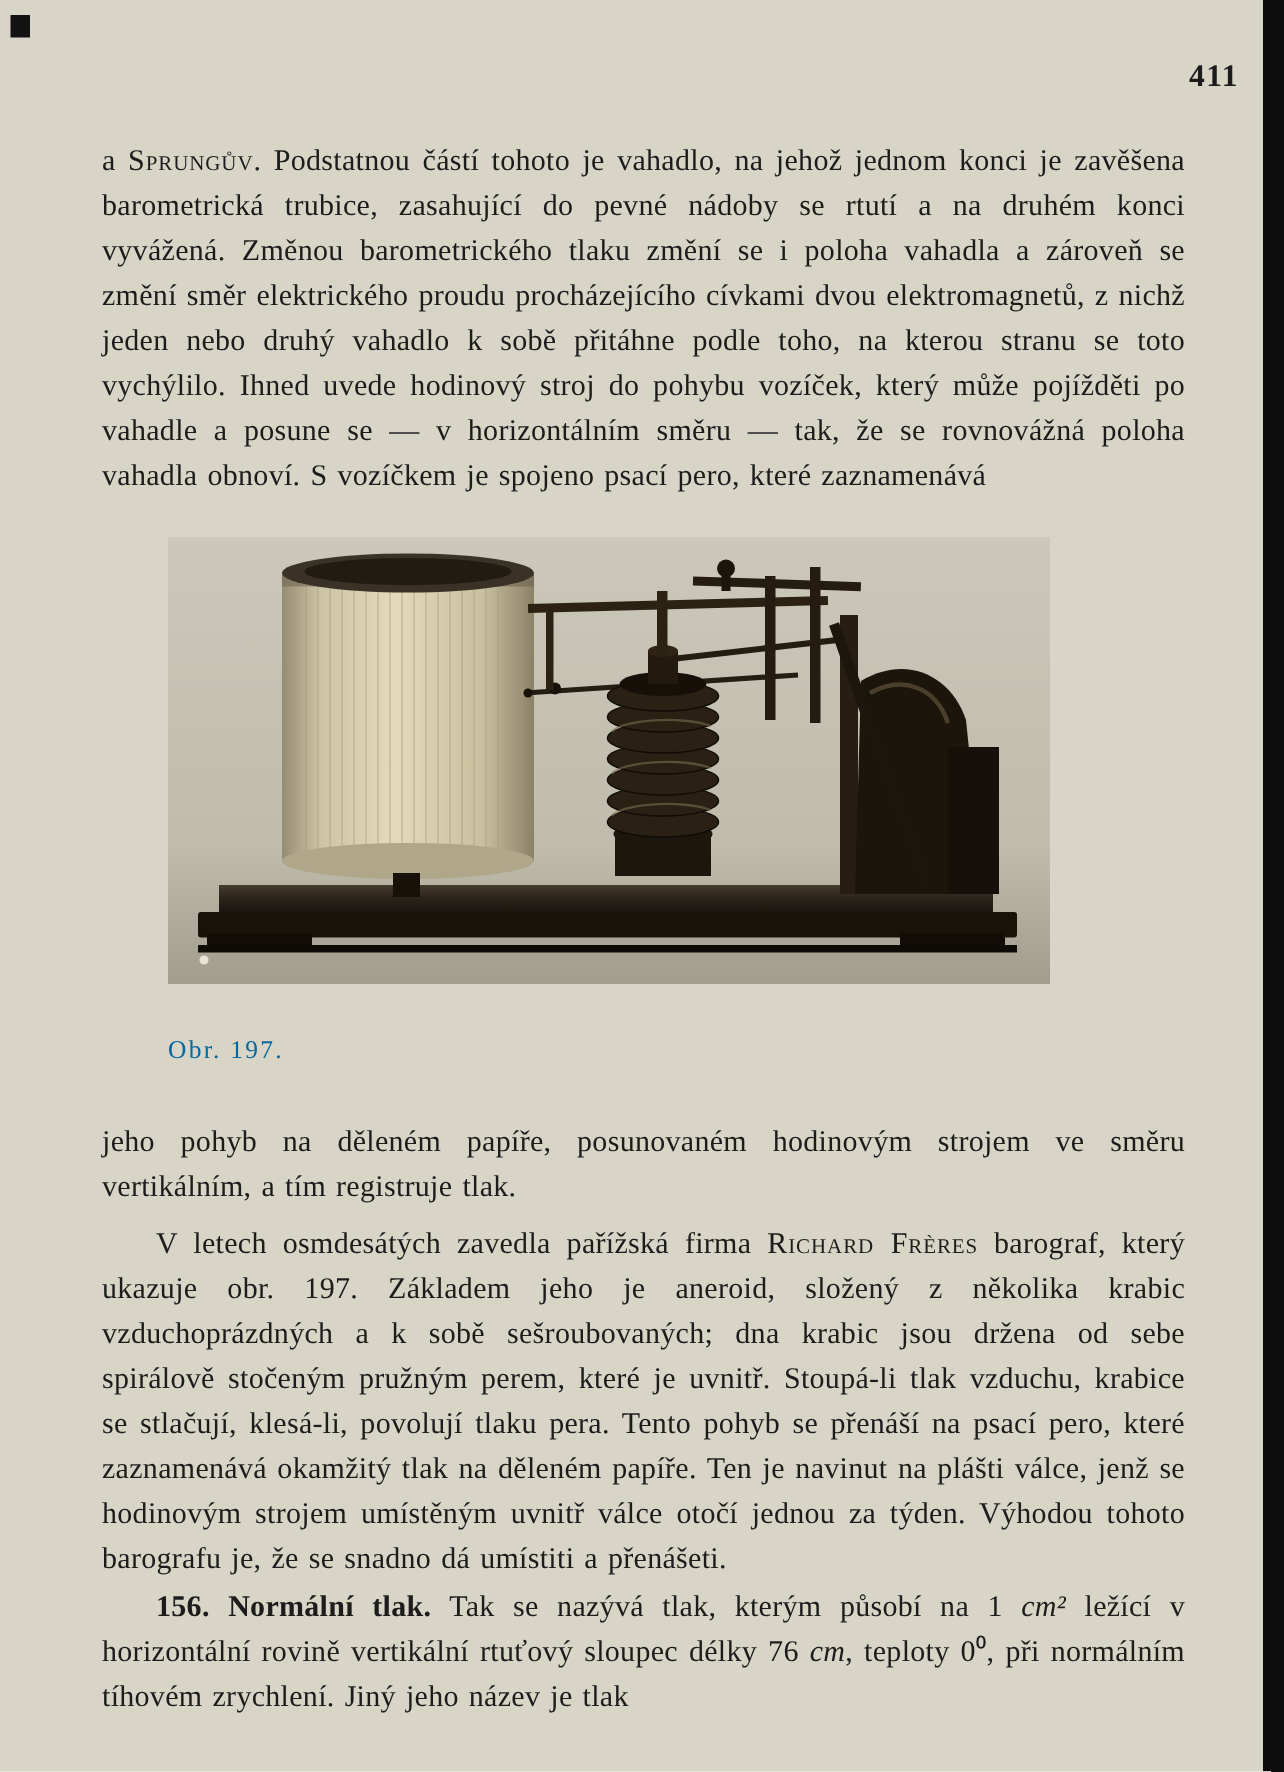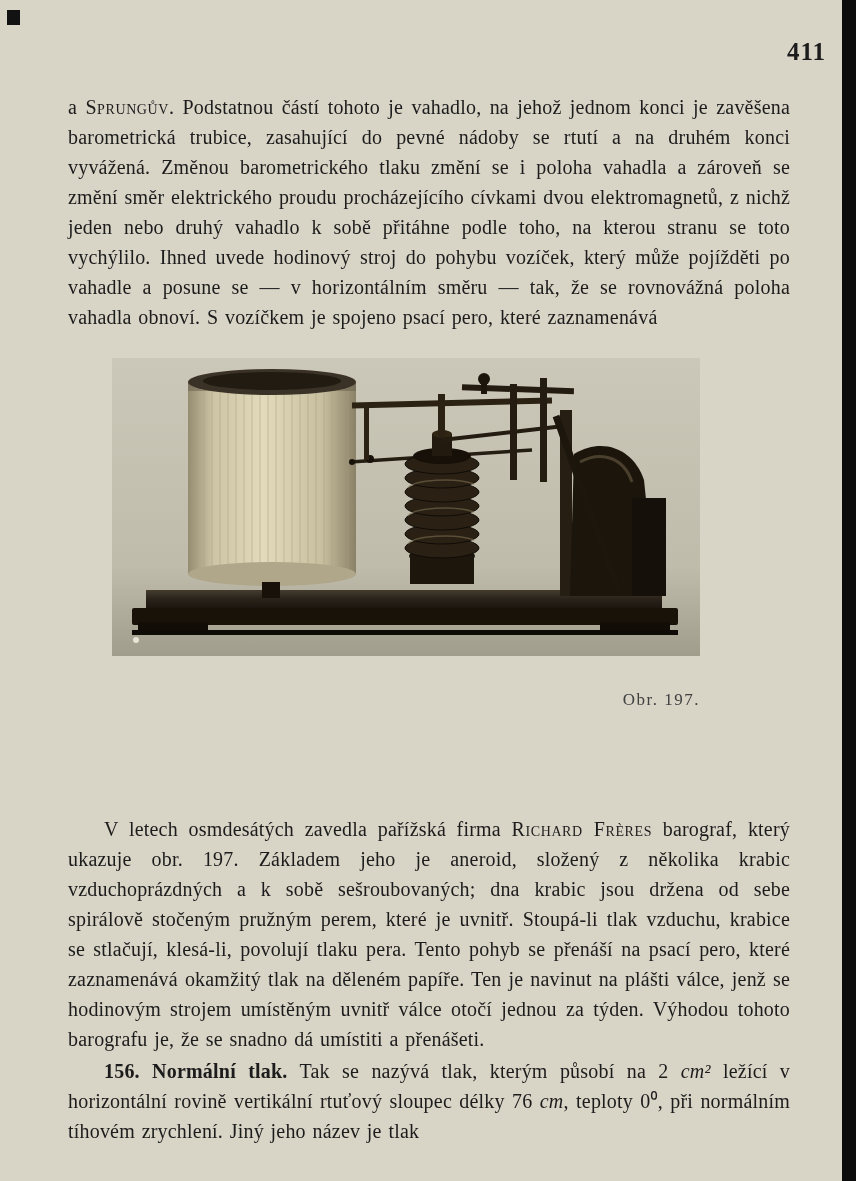--- a/index.html
+++ b/index.html
@@ -17,43 +17,43 @@
     width: 14px; height: 100%;
     background: #0c0c0c;
   }
   .scan-square {
     position: absolute; left:7px; top:10px;
     width: 13px; height: 15px;
     background: #121212;
   }
   .page-number {
     position: absolute; top: 38px; right: 30px;
-    font-size: 25px; font-weight: 700; letter-spacing: 1px;
+    font-size: 21px; font-weight: 700; letter-spacing: 1px;
   }
   .textcol {
     position: absolute; left: 68px; width: 722px;
     font-size: 20px; line-height: 30px;
     text-align: justify;
     letter-spacing: 0.2px; word-spacing: 1.5px;
   }
   .para1 { top: 72px; }
   .para2 { top: 726px; }
   .para3 { top: 786px; text-indent: 36px; margin-top: 28px; }
   .para4 { top: 1036px; text-indent: 36px; }
   .sc { font-variant: small-caps; letter-spacing: 0.6px; }
   .bold { font-weight: 700; }
   .it { font-style: italic; }
   .figure-wrap {
     position: absolute; left: 112px; top: 358px;
     width: 588px; height: 298px;
   }
   .figure-caption {
     position: absolute; left: 112px; top: 690px;
-    width: 588px; text-align: right;
-    font-size: 17px; letter-spacing: 1.5px; color: #404040;
+    width: 588px; text-align: left;
+    font-size: 17px; letter-spacing: 1.5px; color: #0369a1;
   }
 </style>
 </head>
 <body>
 
 <div class="page">
 
   <div class="scan-square"></div>
   <div class="scan-bar-right"></div>
 
@@ -148,18 +148,19 @@
         <path d="M462 96 C 492 78 522 92 532 122 L 544 238 L 458 238 Z" fill="#1c150c"></path>
         <path d="M468 104 C 490 92 512 100 520 124" stroke="#564a34" stroke-width="3" fill="none" opacity="0.8"></path>
         <rect x="520" y="140" width="34" height="98" fill="#15100a"></rect>
         <line x1="444" y1="58" x2="506" y2="232" stroke="#1d160d" stroke-width="7"></line>
       </g>
     </svg>
   </div>
 
   <div class="figure-caption">Obr. 197.</div>
 
+  <p class="textcol para2">jeho pohyb na děleném papíře, posunovaném hodinovým strojem ve směru vertikálním, a tím registruje tlak.</p>
 
   <p class="textcol para3"><span>V letech osmdesátých zavedla pařížská firma </span><span class="sc">Richard Frères</span><span> barograf, který ukazuje obr. 197. Základem jeho je aneroid, složený z několika krabic vzduchoprázdných a k sobě sešroubovaných; dna krabic jsou držena od sebe spirálově stočeným pružným perem, které je uvnitř. Stoupá-li tlak vzduchu, krabice se stlačují, klesá-li, povolují tlaku pera. Tento pohyb se přenáší na psací pero, které zaznamenává okamžitý tlak na děleném papíře. Ten je navinut na plášti válce, jenž se hodinovým strojem umístěným uvnitř válce otočí jednou za týden. Výhodou tohoto barografu je, že se snadno dá umístiti a přenášeti.</span></p>
 
-  <p class="textcol para4"><span class="bold">156. Normální tlak.</span><span> Tak se nazývá tlak, kterým působí na 2 </span><span class="it">cm²</span><span> ležící v horizontální rovině vertikální rtuťový sloupec délky 76 </span><span class="it">cm</span><span>, teploty 0⁰, při normálním tíhovém zrychlení. Jiný jeho název je tlak</span></p>
+  <p class="textcol para4"><span class="bold">156. Normální tlak.</span><span> Tak se nazývá tlak, kterým působí na 1 </span><span class="it">cm²</span><span> ležící v horizontální rovině vertikální rtuťový sloupec délky 76 </span><span class="it">cm</span><span>, teploty 0⁰, při normálním tíhovém zrychlení. Jiný jeho název je tlak</span></p>
 
 </div>
 
 </body></html>

